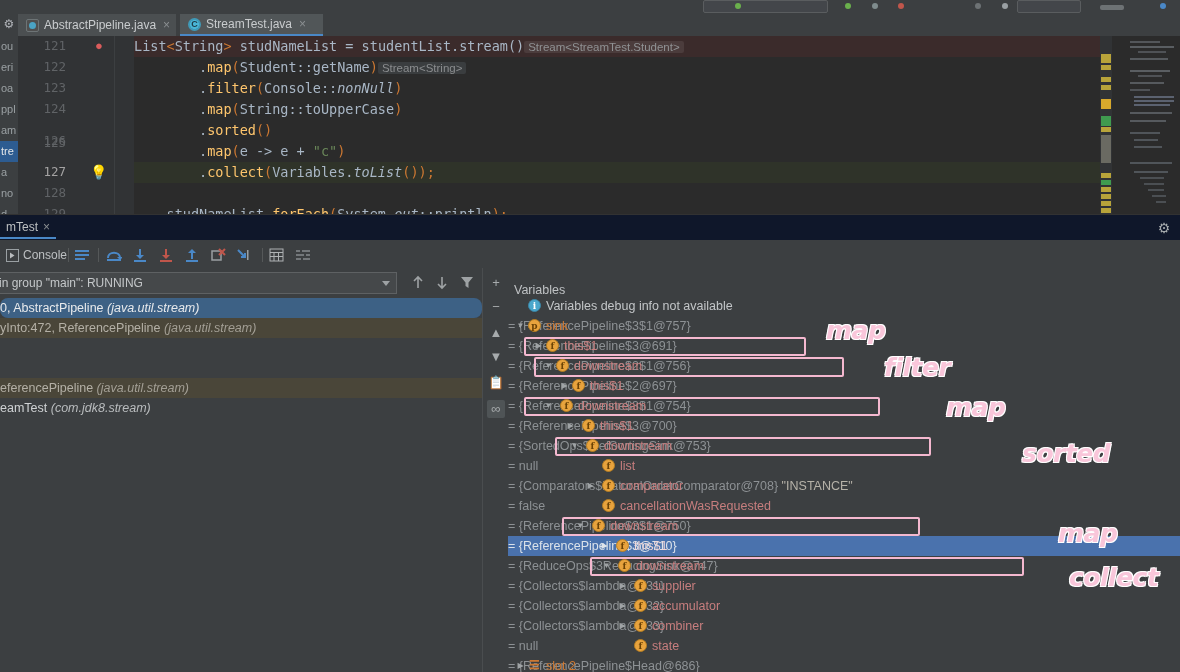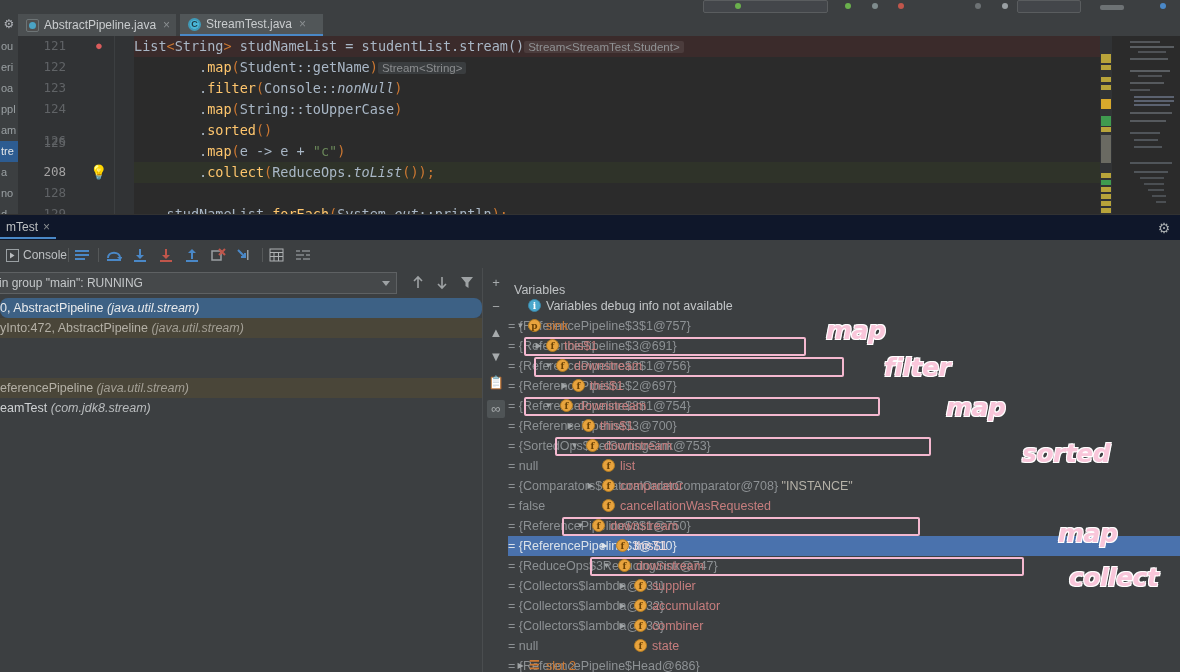--- a/index.html
+++ b/index.html
@@ -298,21 +298,21 @@
       <div>d</div>
     </div>
 
     <div class="gutter">
       <div class="gnum" style="top:2px;">121</div>
       <div class="gnum" style="top:23px;">122</div>
       <div class="gnum" style="top:44px;">123</div>
       <div class="gnum" style="top:65px;">124</div>
       <div class="gnum" style="top:99px;">125</div>
       <div class="gnum" style="top:97px;">126</div>
-      <div class="gnum cur" style="top:128px;">208</div>
+      <div class="gnum cur" style="top:128px;">127</div>
       <div class="gnum" style="top:149px;">128</div>
       <div class="gnum" style="top:170px;">129</div>
       <div class="gmark" style="top:2px; color:#db5c5c;">●</div>
       <div class="gmark" style="top:128px; color:#f5c542; font-size:14px;">💡</div>
       <div style="position:absolute; left:96px; top:0; width:1px; height:178px; background:#3c3f41;"></div>
     </div>
 
     <div class="code">
       <div class="hl-line"></div>
       <div class="hl-line2" style="top:126px;"></div>
@@ -322,21 +322,21 @@
       <div class="cl" style="top:21px;"><span class="op">        .</span><span class="mth">map</span><span class="ang">(</span><span class="op">Student::getName</span><span class="ang">)</span><span class="hint2">Stream&lt;String&gt;</span></div>
 
       <div class="cl" style="top:42px;"><span class="op">        .</span><span class="mth">filter</span><span class="ang">(</span><span class="op">Console::</span><span class="itl">nonNull</span><span class="ang">)</span></div>
 
       <div class="cl" style="top:63px;"><span class="op">        .</span><span class="mth">map</span><span class="ang">(</span><span class="op">String::toUpperCase</span><span class="ang">)</span></div>
 
       <div class="cl" style="top:84px;"><span class="op">        .</span><span class="mth">sorted</span><span class="ang">()</span></div>
 
       <div class="cl" style="top:105px;"><span class="op">        .</span><span class="mth">map</span><span class="ang">(</span><span class="op">e -&gt; e + </span><span class="str">"c"</span><span class="ang">)</span></div>
 
-      <div class="cl" style="top:126px;"><span class="op">        .</span><span class="mth">collect</span><span class="ang">(</span><span class="op">ReduceOps.</span><span class="itl">toList</span><span class="ang">()</span><span class="ang">)</span><span class="ang">;</span></div>
+      <div class="cl" style="top:126px;"><span class="op">        .</span><span class="mth">collect</span><span class="ang">(</span><span class="op">Variables.</span><span class="itl">toList</span><span class="ang">()</span><span class="ang">)</span><span class="ang">;</span></div>
 
       <div class="cl" style="top:147px;"></div>
 
       <div class="cl" style="top:168px;"><span class="op">    studNameList.</span><span class="mth">forEach</span><span class="ang">(</span><span class="op">System.</span><span class="itl">out</span><span class="op">::println</span><span class="ang">);</span></div>
     </div>
 
     <div class="stripe">
       <i style="top:18px;  height:9px;  background:#b8a43a;"></i>
       <i style="top:29px;  height:5px;  background:#b8a43a;"></i>
       <i style="top:41px;  height:5px;  background:#b8a43a;"></i>
@@ -483,21 +483,21 @@
       </div>
       <div class="fh-icon" style="left:459px;">
         <svg width="14" height="15" viewBox="0 0 14 15">
             <path d="M1 2 L13 2 L8.5 7.5 L8.5 13 L5.5 11 L5.5 7.5 Z" fill="#9ea2a4"></path>
           </svg>
       </div>
     </div>
 
     <div class="frames-list">
       <div class="frame-row sel" style="top:0px;"><span>0, AbstractPipeline</span> <span class="pkg">(java.util.stream)</span></div>
-      <div class="frame-row lib" style="top:20px;"><span>yInto:472, AbstractPipeline</span> <span class="pkg">(java.util.stream)</span></div>
+      <div class="frame-row lib" style="top:20px;"><span>yInto:472, ReferencePipeline</span> <span class="pkg">(java.util.stream)</span></div>
       <div class="frame-row lib" style="top:80px;"><span>eferencePipeline</span> <span class="pkg">(java.util.stream)</span></div>
       <div class="frame-row user" style="top:100px;"><span>eamTest</span> <span class="pkg">(com.jdk8.stream)</span></div>
     </div>
 
     <div class="mid-bar">
       <div class="mb" style="top:6px;">+</div>
       <div class="mb" style="top:30px;">−</div>
       <div class="mb" style="top:56px;">▲</div>
       <div class="mb" style="top:80px;">▼</div>
       <div class="mb" style="top:106px;">📋</div>

